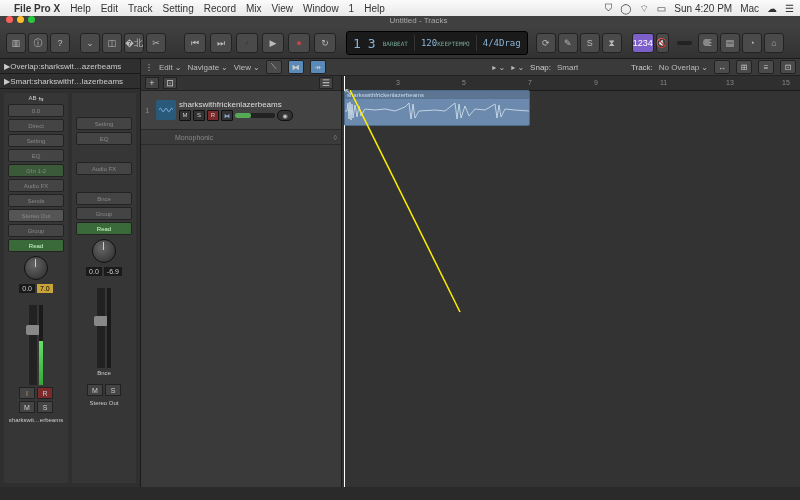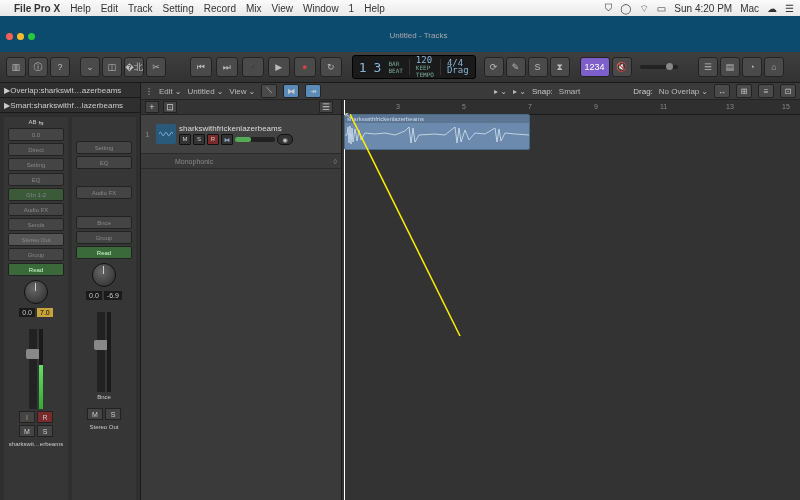--- a/index.html
+++ b/index.html
@@ -2,34 +2,34 @@
 <html><head>
 <meta charset="utf-8">
 <style>
 html,body{margin:0;padding:0;width:800px;height:500px;background:#2a2a2a;font-family:-apple-system,Helvetica,Arial,sans-serif;font-size:9px;color:#ccc;overflow:hidden}
 .menubar{height:16px;background:linear-gradient(#fbfbfb,#e8e8e8);display:flex;align-items:center;padding:0 6px;font-size:10px;color:#333}
 .menubar .apple{font-size:12px;margin-right:8px}
 .menubar .mi{margin-right:10px;cursor:default}
 .menubar .bold{font-weight:600}
 .menubar .spacer{flex:1}
 .menubar .ri{margin-left:8px;font-size:10px}
-.titlebar{height:12px;background:#0c4a6e;display:flex;align-items:flex-end;padding:12px 6px;font-size:8px;color:#aaa}
+.titlebar{height:12px;background:#404040;display:flex;align-items:flex-start;padding:0 6px;font-size:8px;color:#aaa}
 .titlebar .dots{display:flex;gap:4px;margin-right:8px}
 .titlebar .dot{width:7px;height:7px;border-radius:50%}
 .titlebar .red{background:#ff5f57}.titlebar .yel{background:#ffbd2e}.titlebar .grn{background:#28c940}
 .titlebar .ttl{flex:1;text-align:center}
 .toolbar{height:30px;background:linear-gradient(#3f3f3f,#323232);display:flex;align-items:center;padding:0 6px;border-bottom:1px solid #1a1a1a}
 .tbtn{width:18px;height:18px;background:#4a4a4a;border:1px solid #222;border-radius:3px;margin-right:2px;display:flex;align-items:center;justify-content:center;font-size:9px;color:#bbb}
 .tbtn.active{background:#7c5fc9;color:#fff}
 .tgrp{display:flex;margin-right:8px}
 .transport{display:flex;gap:2px;margin:0 8px}
 .transport .tbtn{width:20px}
 .lcd{background:#1a1a1a;border:1px solid #000;border-radius:3px;height:22px;display:flex;align-items:center;padding:0 6px;color:#8ab4d8;font-family:monospace;gap:6px}
 .lcd .big{font-size:13px;letter-spacing:1px}
-.lcd .col{display:flex;flex-direction:column;line-height:7px;font-size:6px;color:#7a9}
+.lcd .col{display:flex;flex-direction:row;line-height:7px;font-size:6px;color:#7a9}
 .lcd .col .v{color:#8ab4d8;font-size:9px}
 .lcd .sep{width:1px;height:16px;background:#333}
 .vslider{width:38px;height:4px;background:#222;border-radius:2px;position:relative;margin:0 6px}
 .vslider .kn{position:absolute;width:7px;height:7px;background:#888;border-radius:50%;top:-2px;left:26px}
 .main{display:flex;height:428px}
 .inspector{width:140px;background:#2f2f2f;border-right:1px solid #1a1a1a;display:flex;flex-direction:column}
 .insp-hdr{height:14px;border-bottom:1px solid #1a1a1a;display:flex;align-items:center;padding:0 4px;font-size:8px}
 .ch-strips{flex:1;display:flex;padding:4px;gap:4px}
 .ch{flex:1;background:#363636;display:flex;flex-direction:column;align-items:center;gap:2px;padding:2px;font-size:7px}
 .ch .slot{width:90%;height:11px;background:#444;border:1px solid #222;border-radius:2px;display:flex;align-items:center;justify-content:center;color:#888;font-size:6px}
@@ -252,35 +252,35 @@
         <div class="name">Stereo Out</div>
       </div>
     </div>
   </div>
 
   <div class="tracks">
     <div class="t-tool">
       <span style="width:200px;display:flex;gap:6px;align-items:center">
        <span>⋮</span>
        <span class="dd"><span>Edit</span> ⌄</span>
-       <span class="dd"><span>Untitled</span> ⌄</span>
+       <span class="dd"><span>Navigate</span> ⌄</span>
        <span class="dd"><span>View</span> ⌄</span>
        <span class="tb">⟍</span>
        <span class="tb on">⧓</span>
        <span class="tb on">↠</span>
       </span>
       <span style="flex:1"></span>
       <span class="dd">▸ ⌄</span>
       <span class="dd">▸ ⌄</span>
       <span>Snap:</span>
       <span class="dd">
           <span>Smart</span>
         </span>
       <span style="flex:0.3"></span>
-      <span>Drag:</span>
+      <span>Track:</span>
       <span class="dd"><span>No Overlap</span> ⌄</span>
       <span class="tb">↔</span>
       <span class="tb">⊞</span>
       <span class="tb">≡</span>
       <span class="tb">⊡</span>
     </div>
     <div class="t-body">
       <div class="t-headers">
         <div class="t-hdr-top">
           <div class="plus">+</div>

